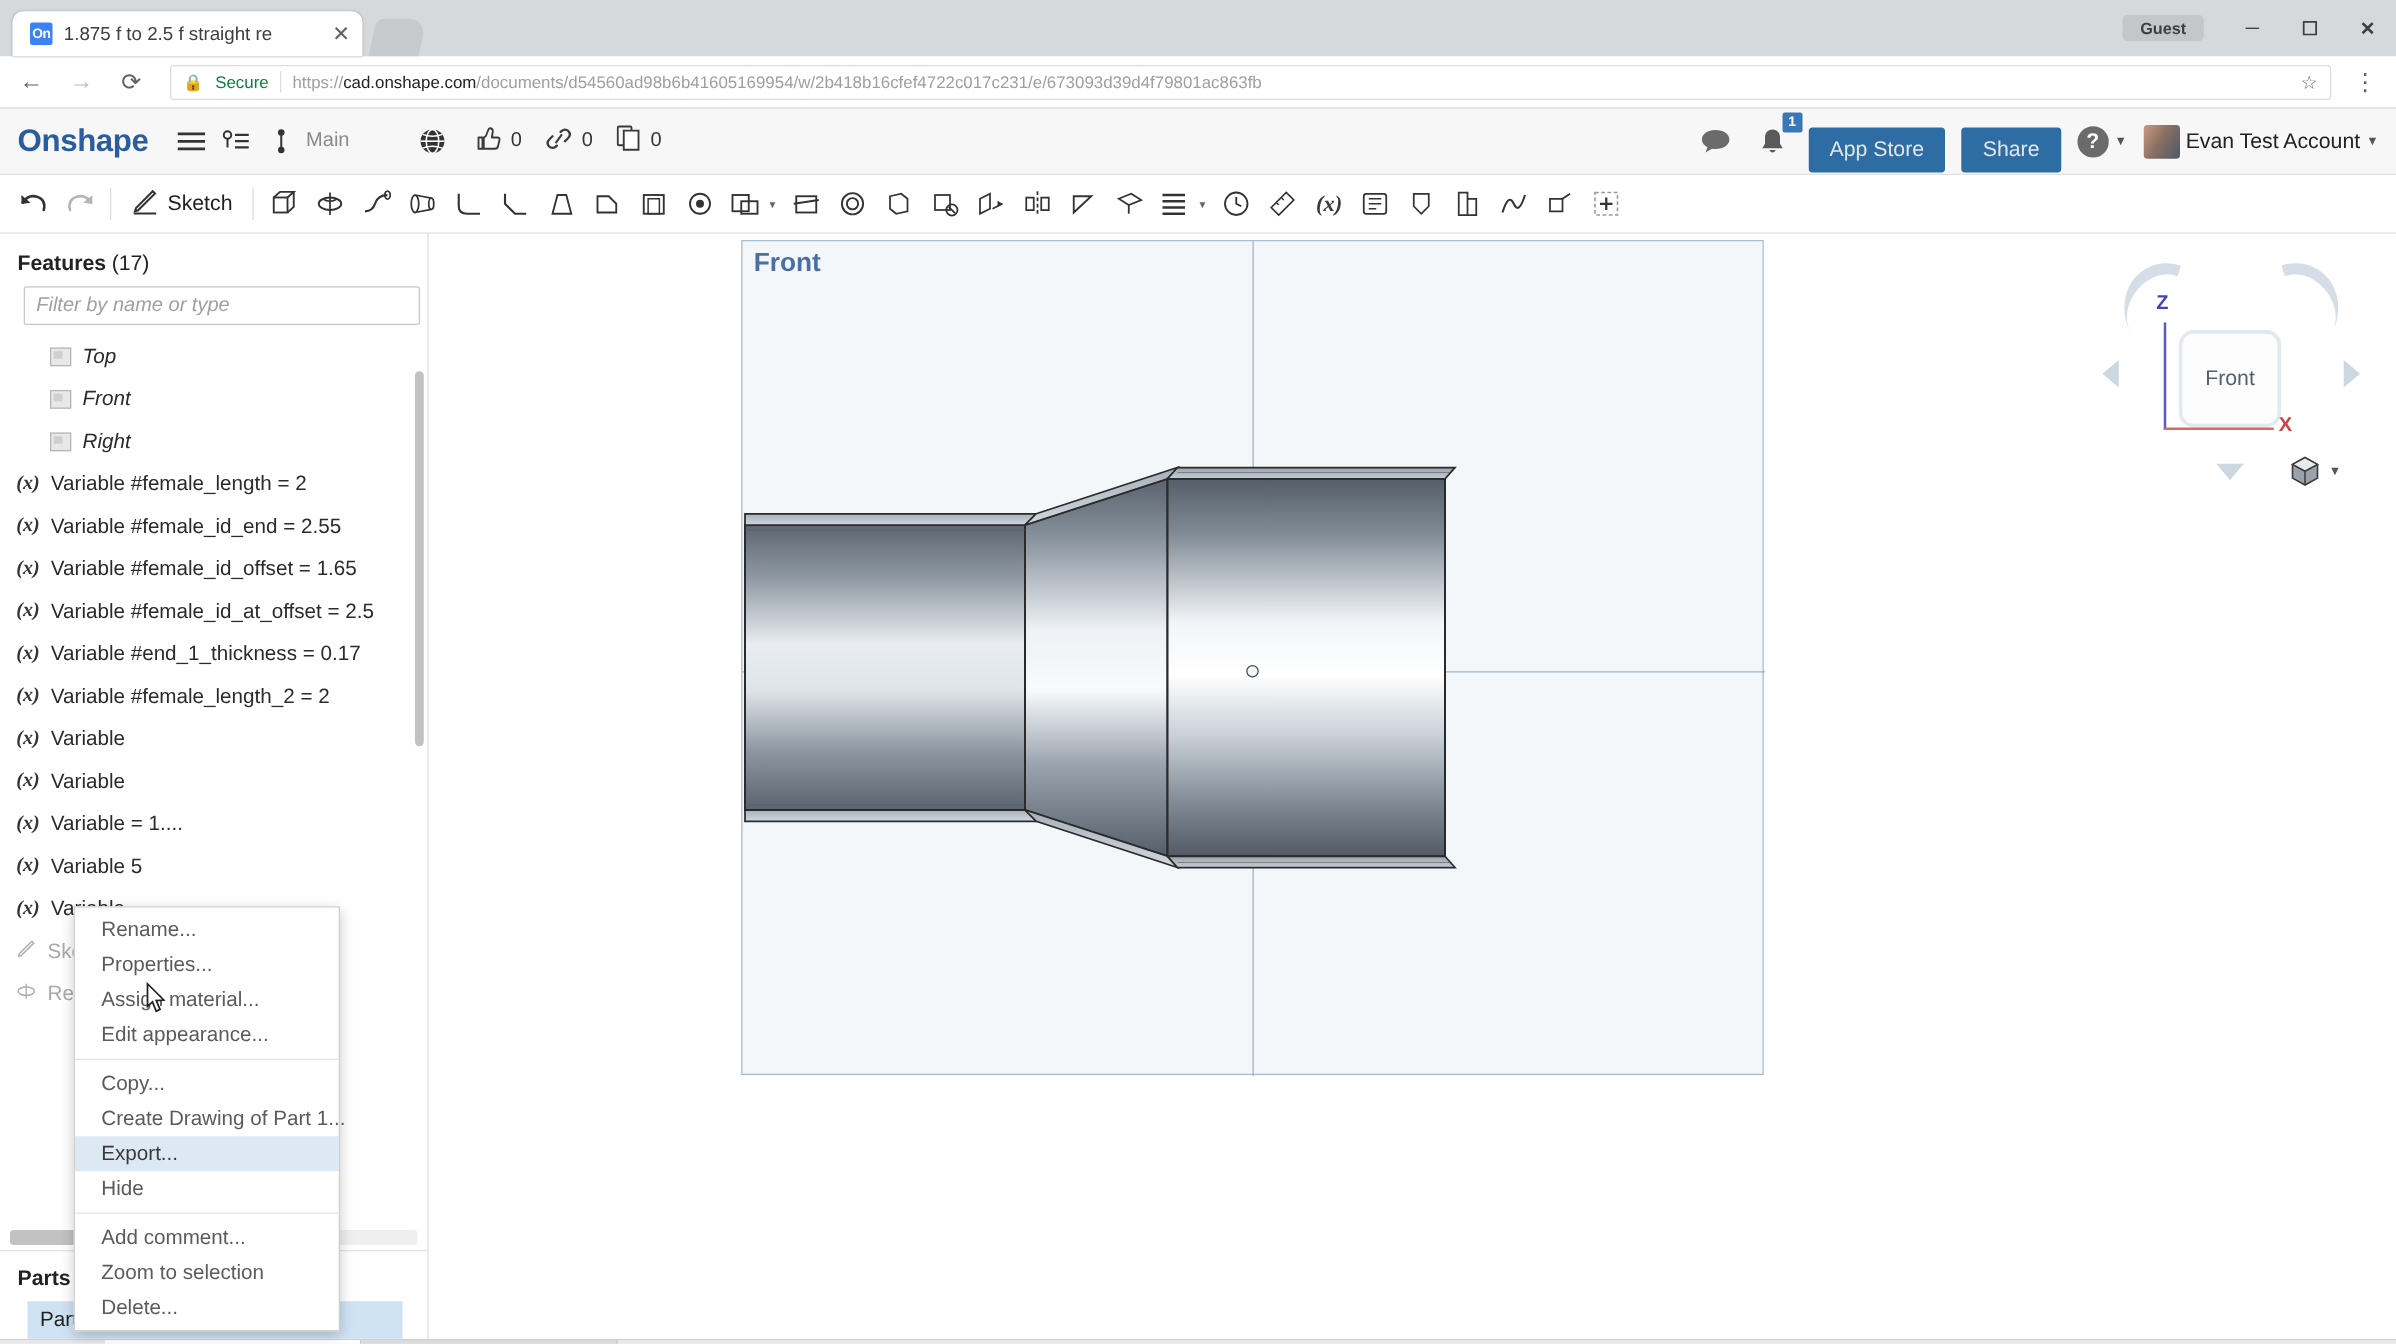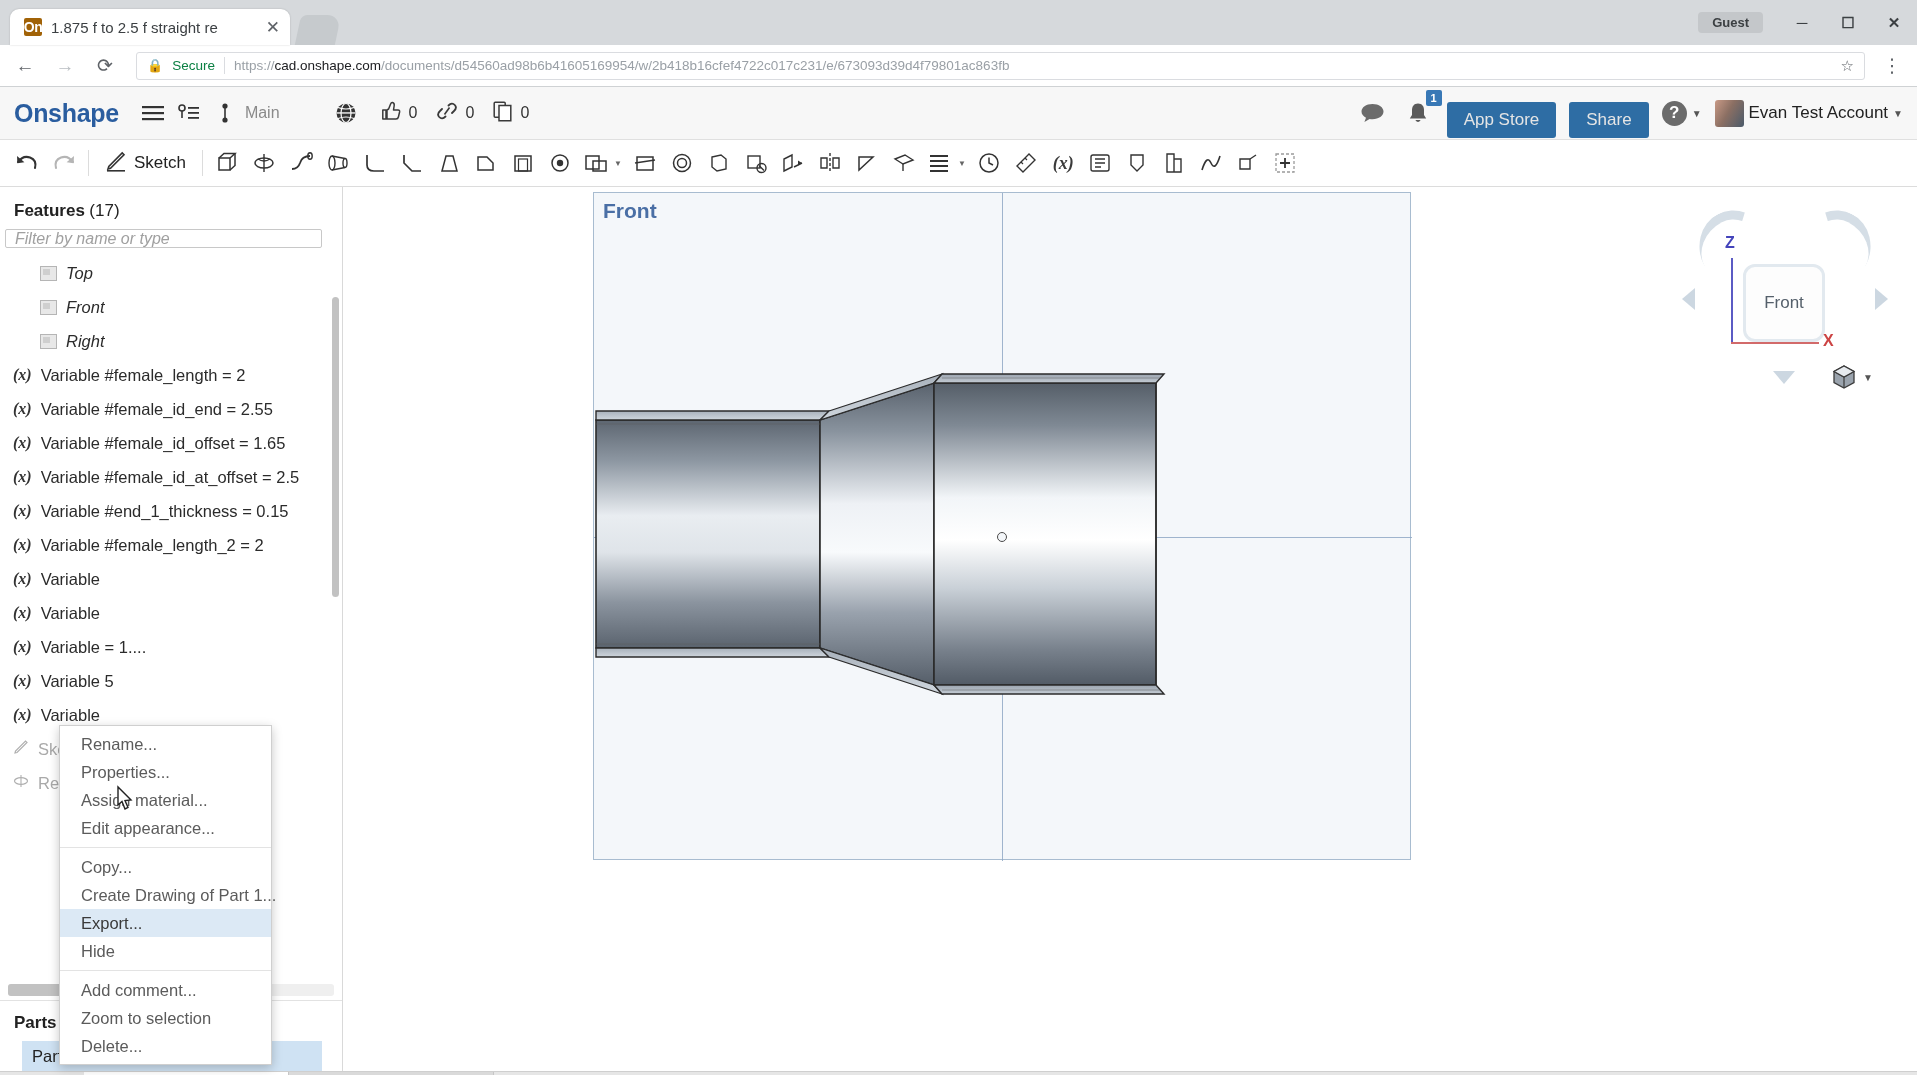--- a/index.html
+++ b/index.html
@@ -14,22 +14,22 @@
     height: 45px; background: #d6d9dc; position: relative;
     display: flex; align-items: flex-end; padding-left: 10px;
   }
   .tab {
     height: 36px; width: 280px; background: #fff;
     border-radius: 9px 9px 0 0; display: flex; align-items: center;
     padding: 0 10px 0 14px; gap: 9px; position: relative;
     box-shadow: 0 0 2px rgba(0,0,0,.2);
   }
   .tab-favicon {
-    width: 18px; height: 18px; background: #a16207; color: #fff;
-    font-size: 14px; font-weight: bold; display: flex;
+    width: 18px; height: 18px; background: #3b82f6; color: #fff;
+    font-size: 11px; font-weight: bold; display: flex;
     align-items: center; justify-content: center; border-radius: 2px;
     flex-shrink: 0; letter-spacing: -.5px;
   }
   .tab-title {
     font-size: 15px; color: #3c4043; white-space: nowrap;
     overflow: hidden; flex: 1;
     -webkit-mask-image: linear-gradient(to right, #000 82%, transparent 100%);
     mask-image: linear-gradient(to right, #000 82%, transparent 100%);
   }
   .tab-close { font-size: 17px; color: #5f6368; cursor: pointer; line-height: 1; }
@@ -139,21 +139,21 @@
   .os-body { display: flex; height: 884px; position: relative; }
 
   .sidebar {
     width: 343px; background: #fff; border-right: 1px solid #d9d9d9;
     position: relative; display: flex; flex-direction: column;
   }
   .feat-hdr { padding: 14px 14px 8px 14px; }
   .feat-hdr b { font-size: 17px; color: #222; }
   .feat-hdr span { font-size: 17px; color: #222; font-weight: normal; }
   .filter-input {
-    margin: 0 5px; height: 19px; border: 1px solid #c8c8c8;
+    margin: 0 19px; height: 31px; border: 1px solid #c8c8c8;
     border-radius: 2px; padding: 0 9px; font-size: 16px;
     font-family: inherit; font-style: italic; color: #9a9a9a; width: 317px;
   }
   .filter-input::placeholder { color: #a0a0a0; font-style: italic; }
   .feat-list {
     flex: 1; overflow: hidden; padding-top: 8px; position: relative;
   }
   .feat-row {
     display: flex; align-items: center; gap: 9px; height: 34px;
     padding: 0 13px; font-size: 16.5px; color: #2b2b2b; cursor: pointer;
@@ -634,21 +634,21 @@
         <div class="feat-row">
           <span class="varx">(x)</span>
           <span class="feat-txt">Variable #female_id_offset = 1.65</span>
         </div>
         <div class="feat-row">
           <span class="varx">(x)</span>
           <span class="feat-txt">Variable #female_id_at_offset = 2.5</span>
         </div>
         <div class="feat-row">
           <span class="varx">(x)</span>
-          <span class="feat-txt">Variable #end_1_thickness = 0.15</span>
+          <span class="feat-txt">Variable #end_1_thickness = 0.17</span>
         </div>
         <div class="feat-row">
           <span class="varx">(x)</span>
           <span class="feat-txt">Variable #female_length_2 = 2</span>
         </div>
         <div class="feat-row">
           <span class="varx">(x)</span>
           <span class="feat-txt">Variable</span>
         </div>
         <div class="feat-row">

